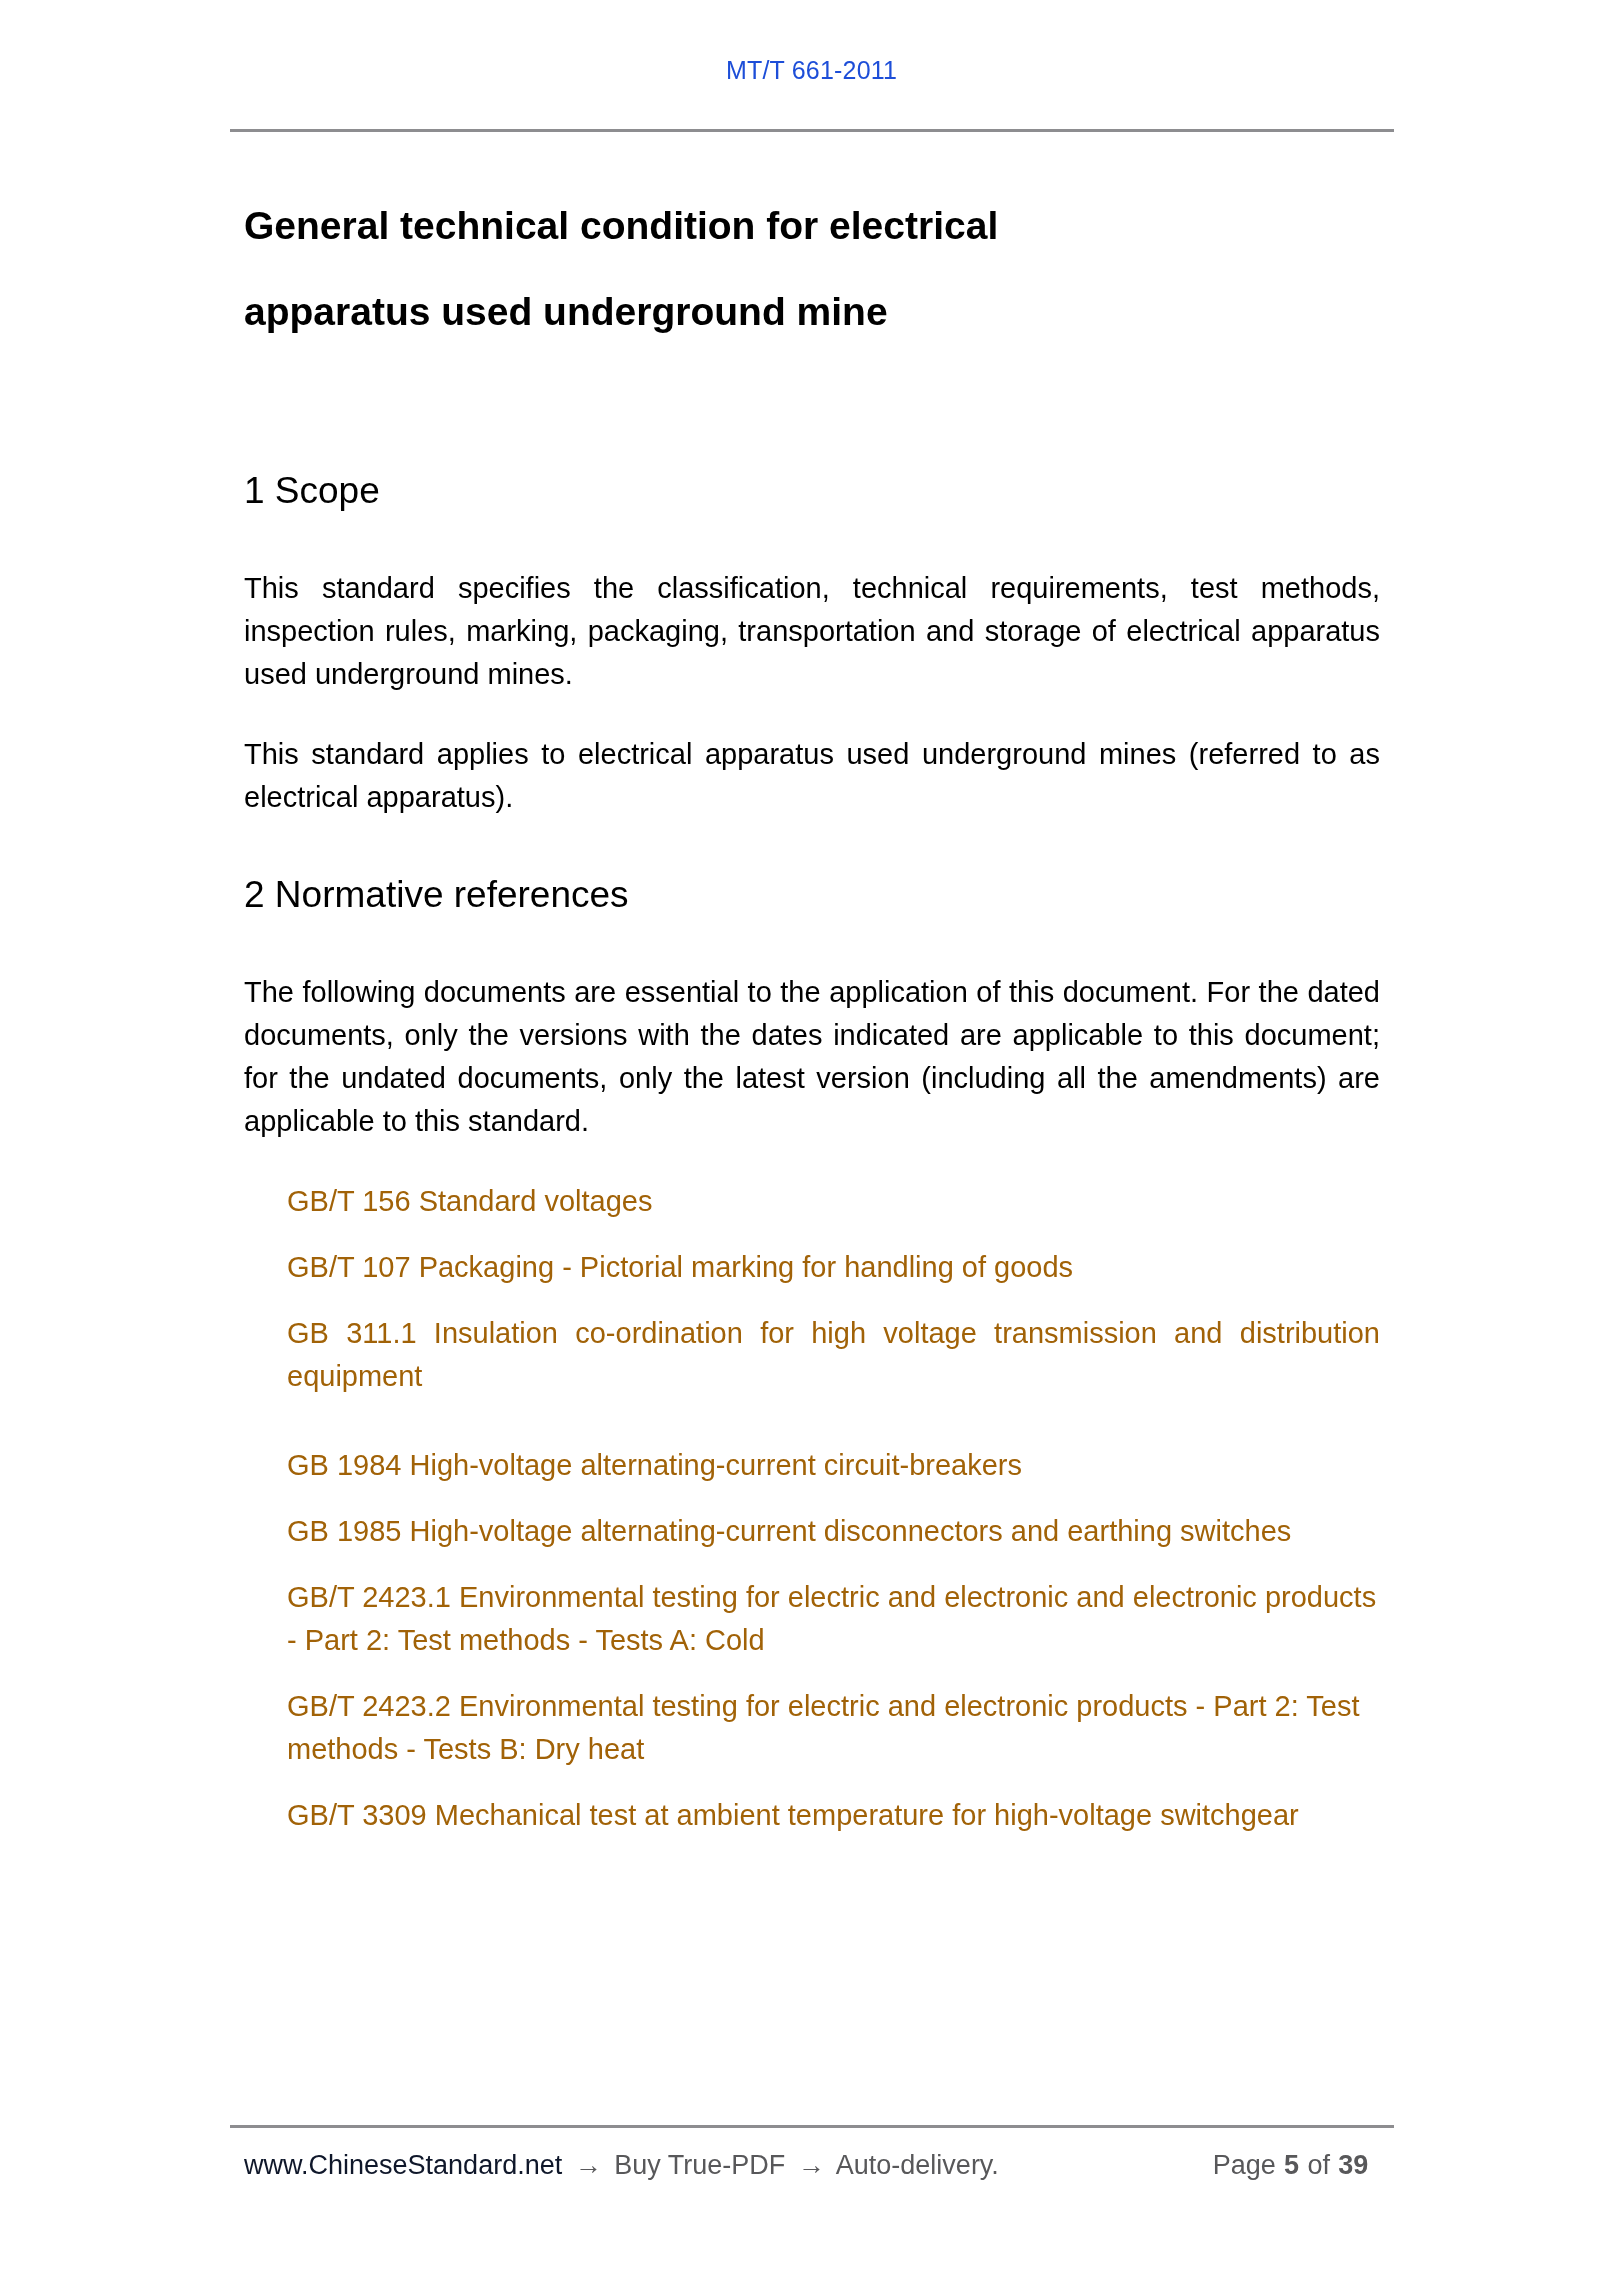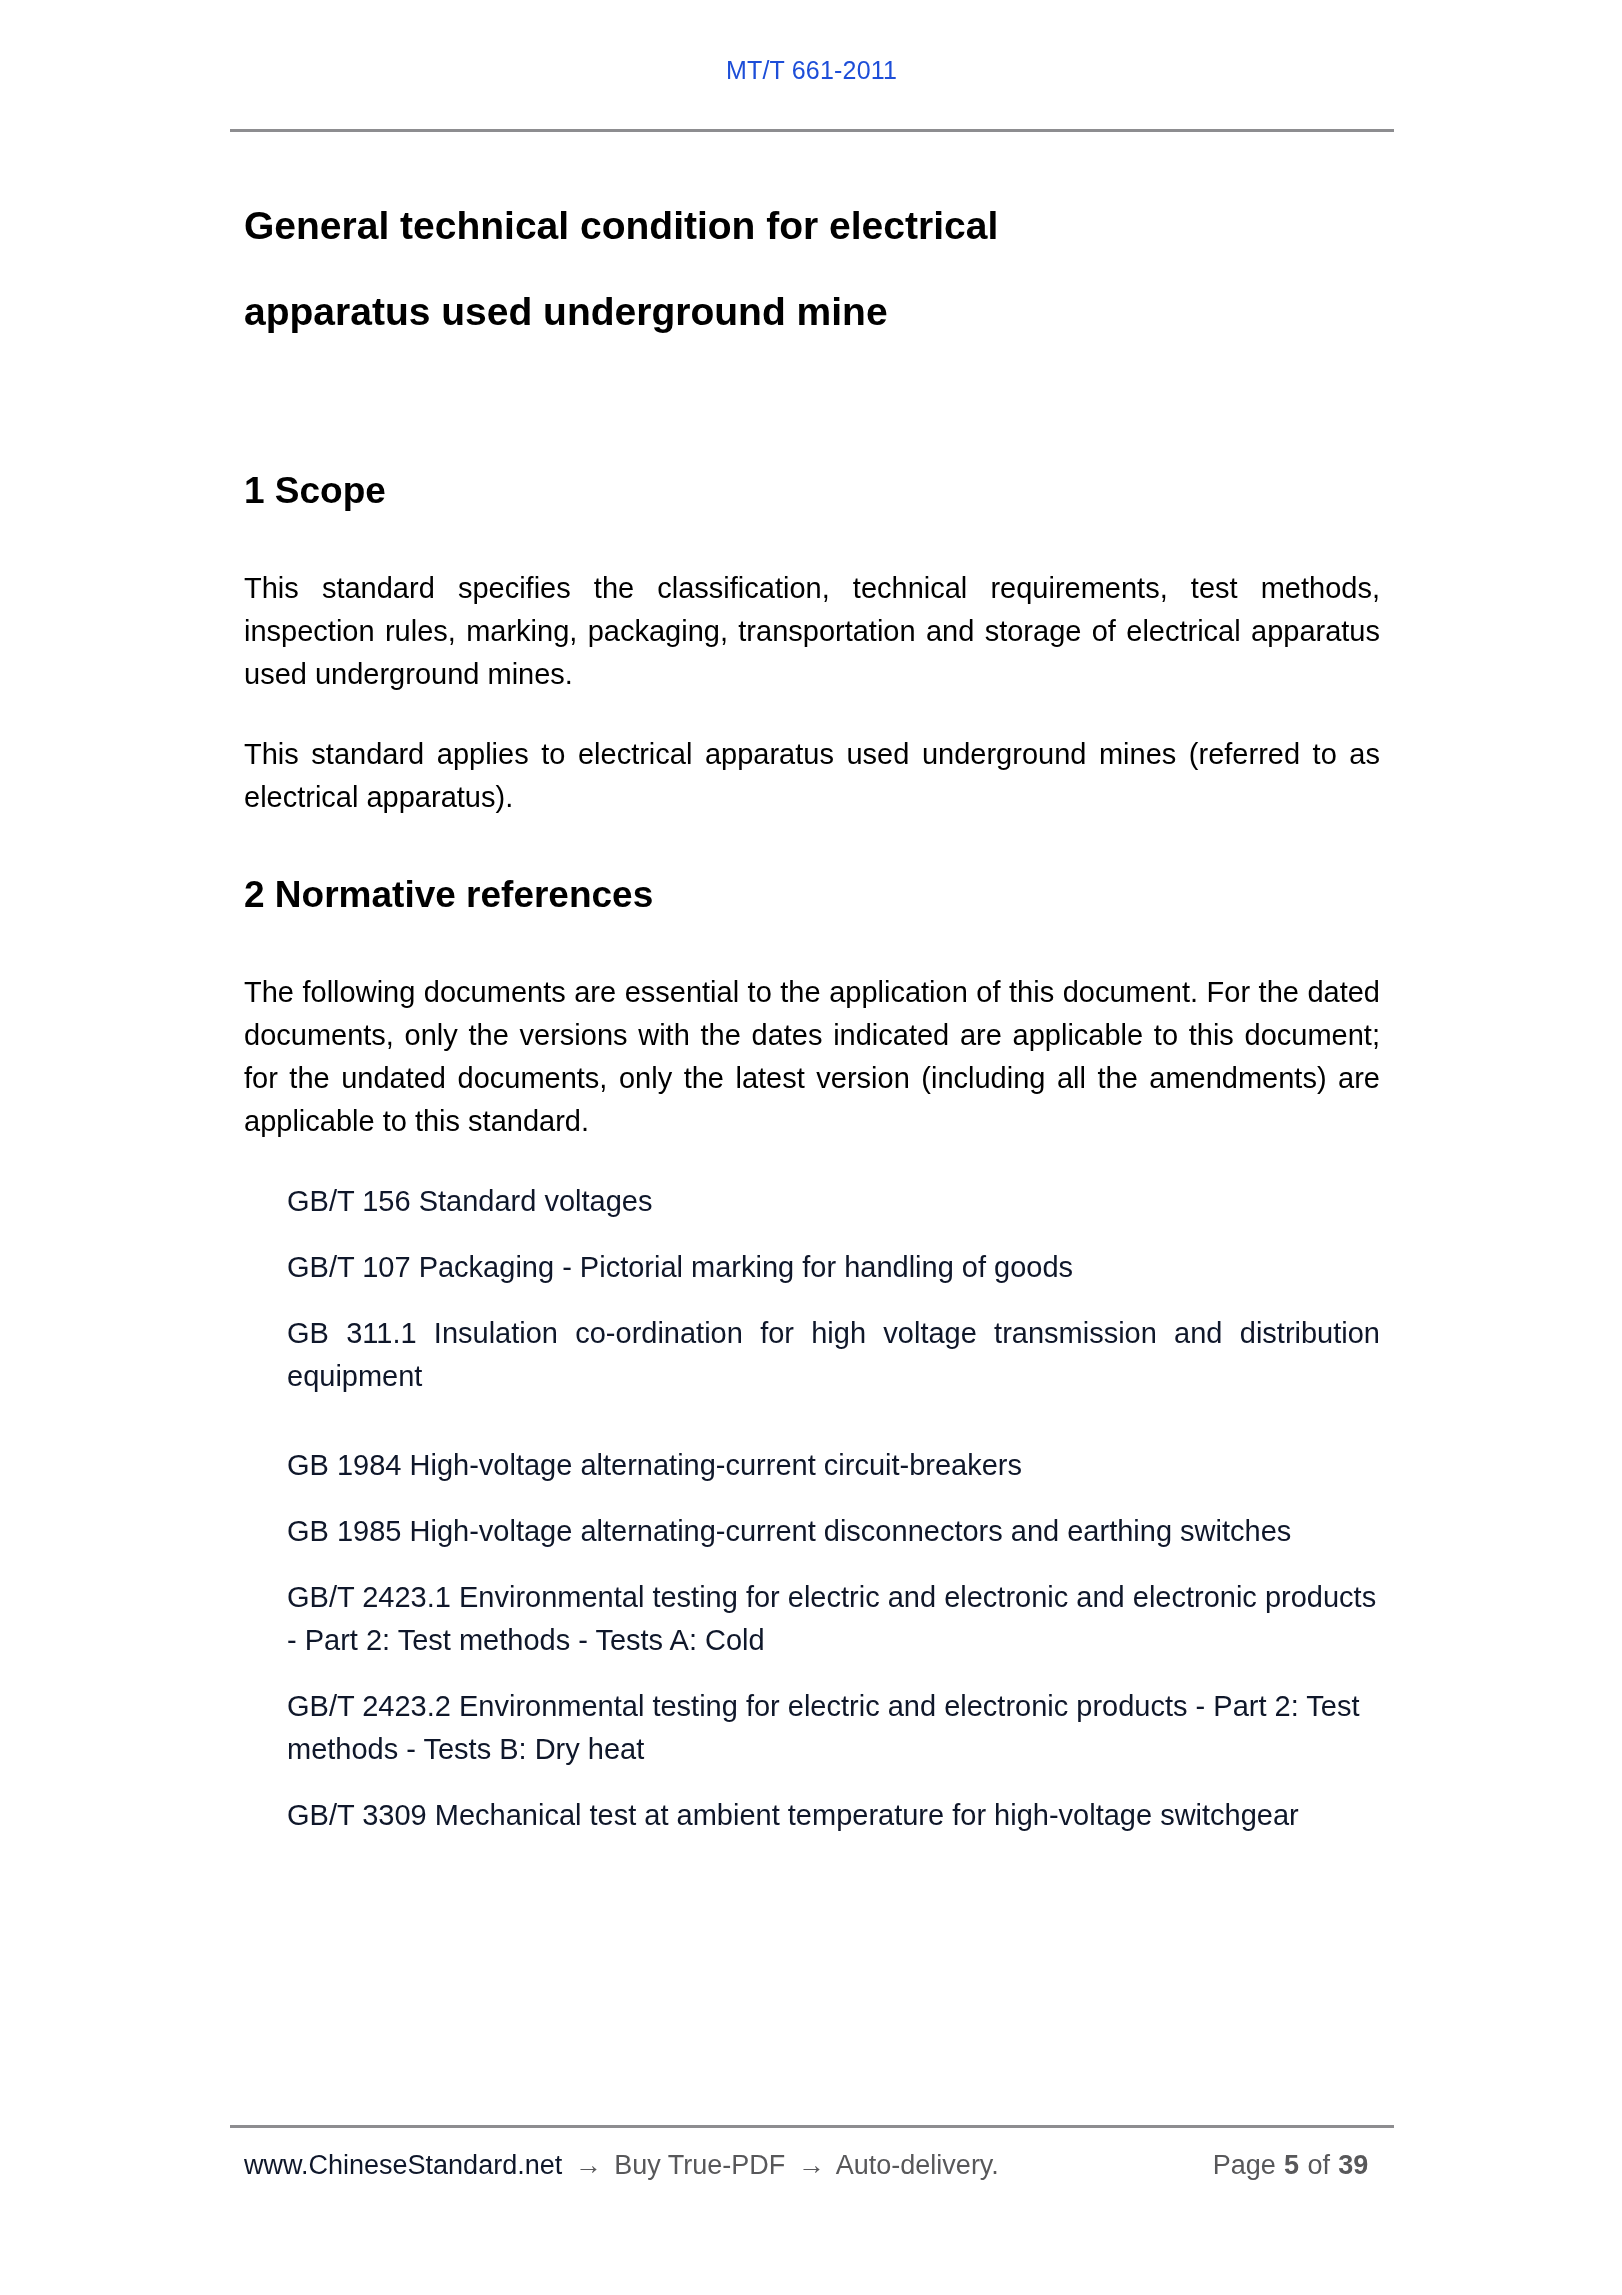--- a/index.html
+++ b/index.html
@@ -74,21 +74,21 @@
 
   
   .content {
     position: absolute;
     left: 244px;
     top: 467px;
     width: 1136px;
   }
   h2.section-heading {
     font-size: 37px;
-    font-weight: bold;
+    font-weight: normal;
     margin: 0 0 0 0;
     padding: 0;
     line-height: 48px;
     color: #000000;
   }
   p.body-para {
     font-size: 29px;
     line-height: 43px;
     margin: 0;
     padding: 0;
@@ -96,21 +96,21 @@
     text-justify: inter-word;
     color: #000000;
   }
   p.ref-item {
     font-size: 29px;
     line-height: 43px;
     margin: 0;
     padding: 0 0 0 43px;
     text-align: justify;
     text-justify: inter-word;
-    color: #0f172a;
+    color: #a16207;
   }
   p.ref-item.nojust { text-align: left; }
 
   .gap-sm { height: 23px; }
   .gap-md { height: 37px; }
   .gap-lg { height: 52px; }
 
   
   .footer-rule {
     position: absolute;

